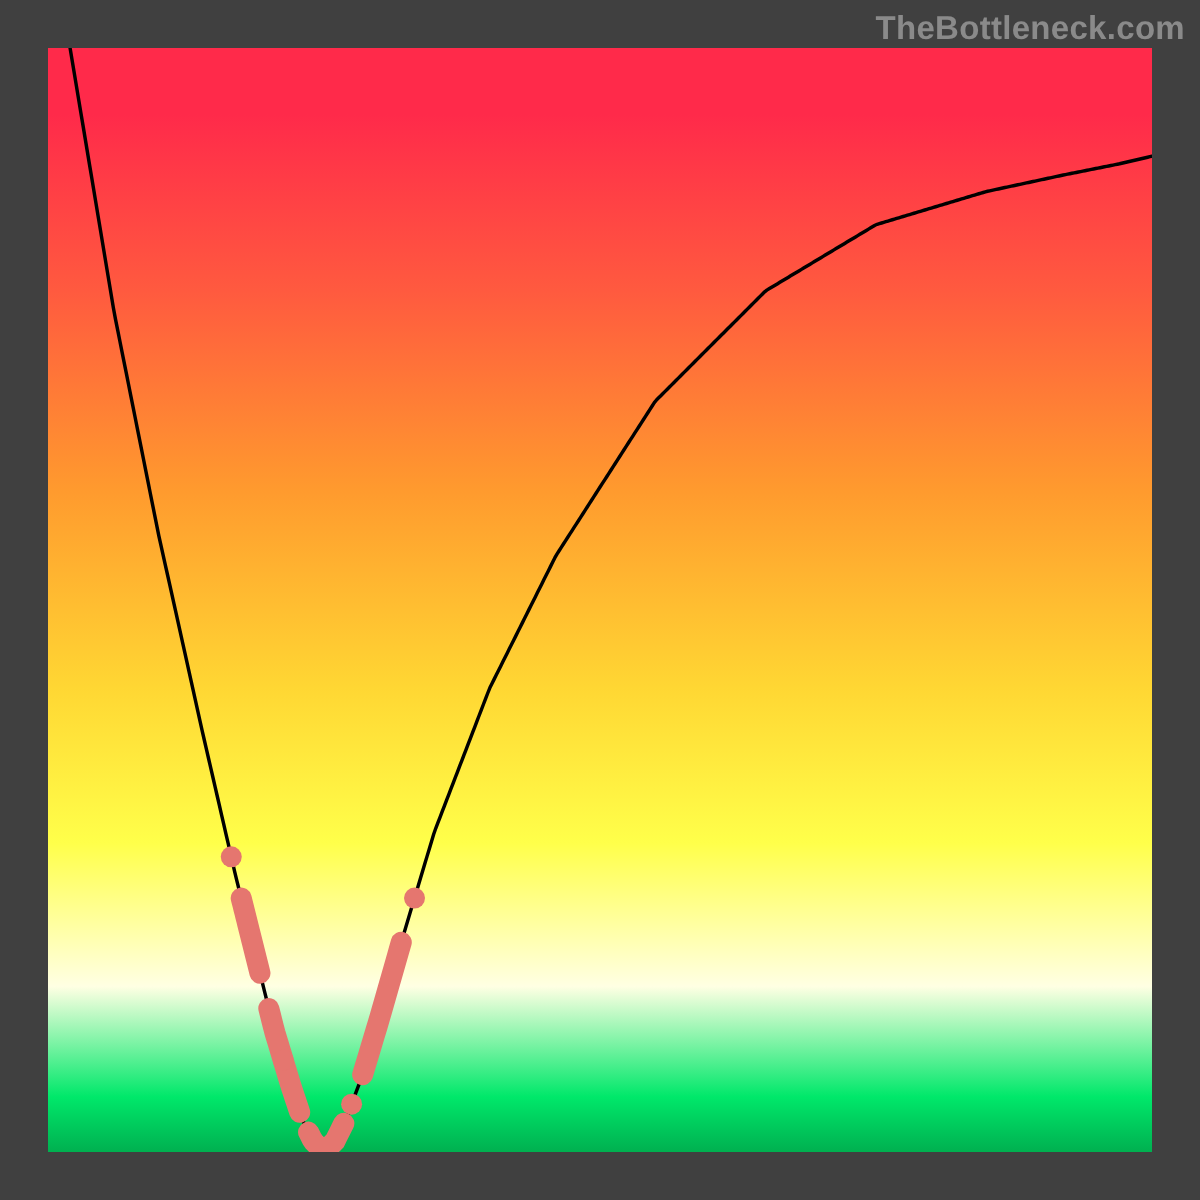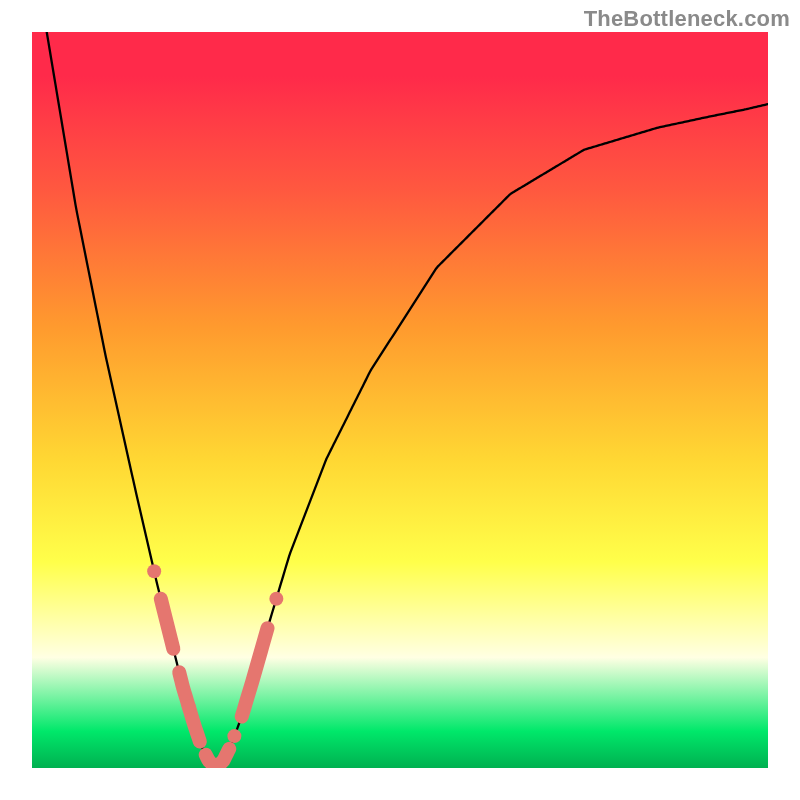--- a/index.html
+++ b/index.html
@@ -9,21 +9,21 @@
     height: 800px;
     overflow: hidden;
     background: #000;
   }
   .frame {
     position: absolute;
     left: 0;
     top: 0;
     width: 800px;
     height: 800px;
-    background: #ffffff;
+    background: #404040;
   }
   .plot {
     position: absolute;
     left: 32px;
     top: 32px;
     width: 736px;
     height: 736px;
     background: linear-gradient(to bottom,
       #ff2a4a 0%,
       #ff2a4a 6%,

